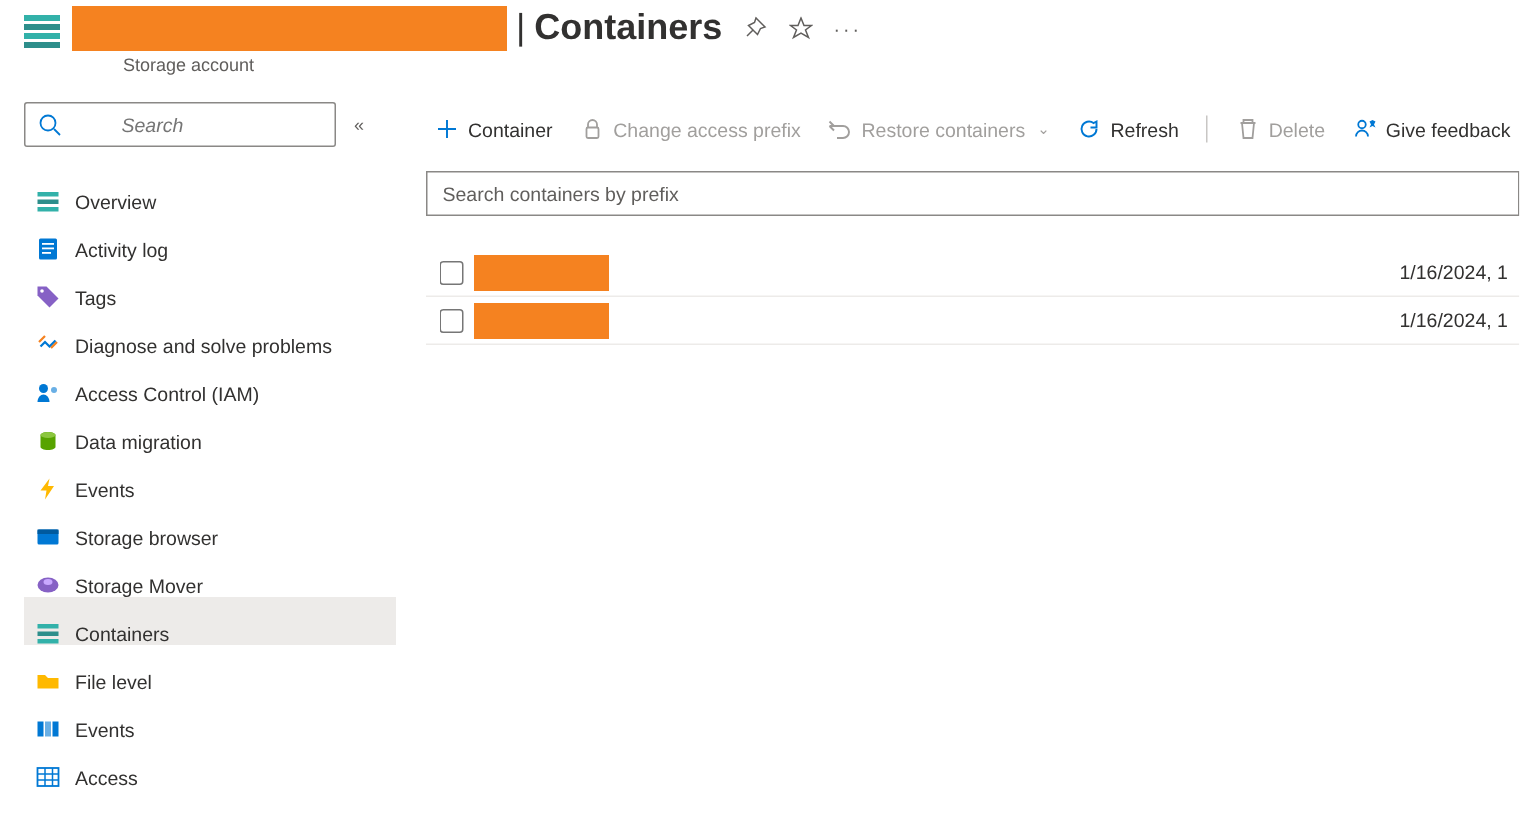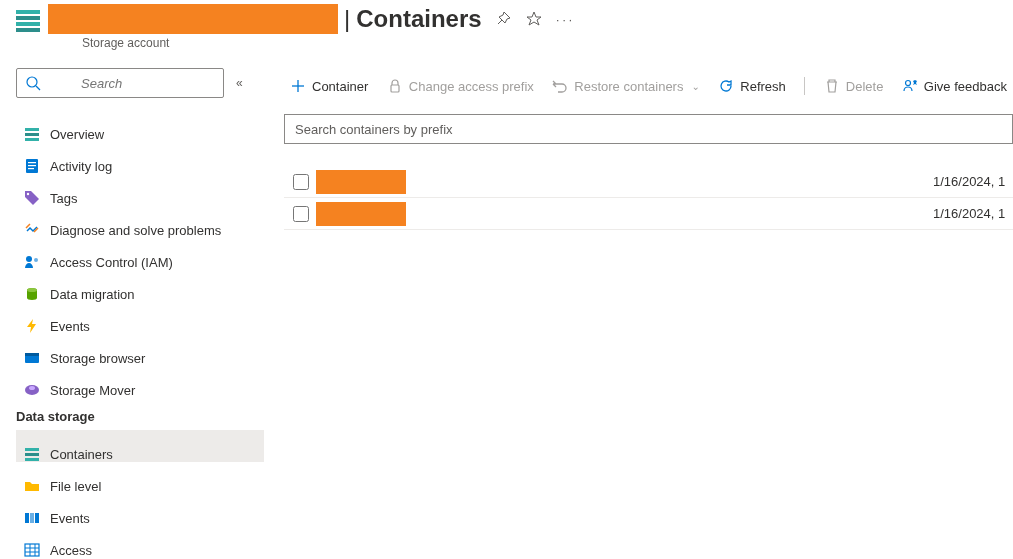--- a/index.html
+++ b/index.html
@@ -183,21 +183,20 @@
       <li>
           <span class="icon">
             <svg class="ico" viewBox="0 0 16 16">
               <ellipse cx="8" cy="8" rx="7" ry="5" fill="#8661c5"></ellipse>
               <ellipse cx="8" cy="6" rx="3" ry="2" fill="#c9a8ff"></ellipse>
             </svg>
           </span>
           <span>Storage Mover</span>
         </li>
 
-      <li class="section-header">Data storage</li>
 
       <li class="active">
           <span class="icon">
             <svg class="ico" viewBox="0 0 16 16">
               <rect x="1" y="2" width="14" height="3" fill="#32b1a9"></rect>
               <rect x="1" y="7" width="14" height="3" fill="#2d8e8b"></rect>
               <rect x="1" y="12" width="14" height="3" fill="#32b1a9"></rect>
             </svg>
           </span>
           <span>Containers</span>

